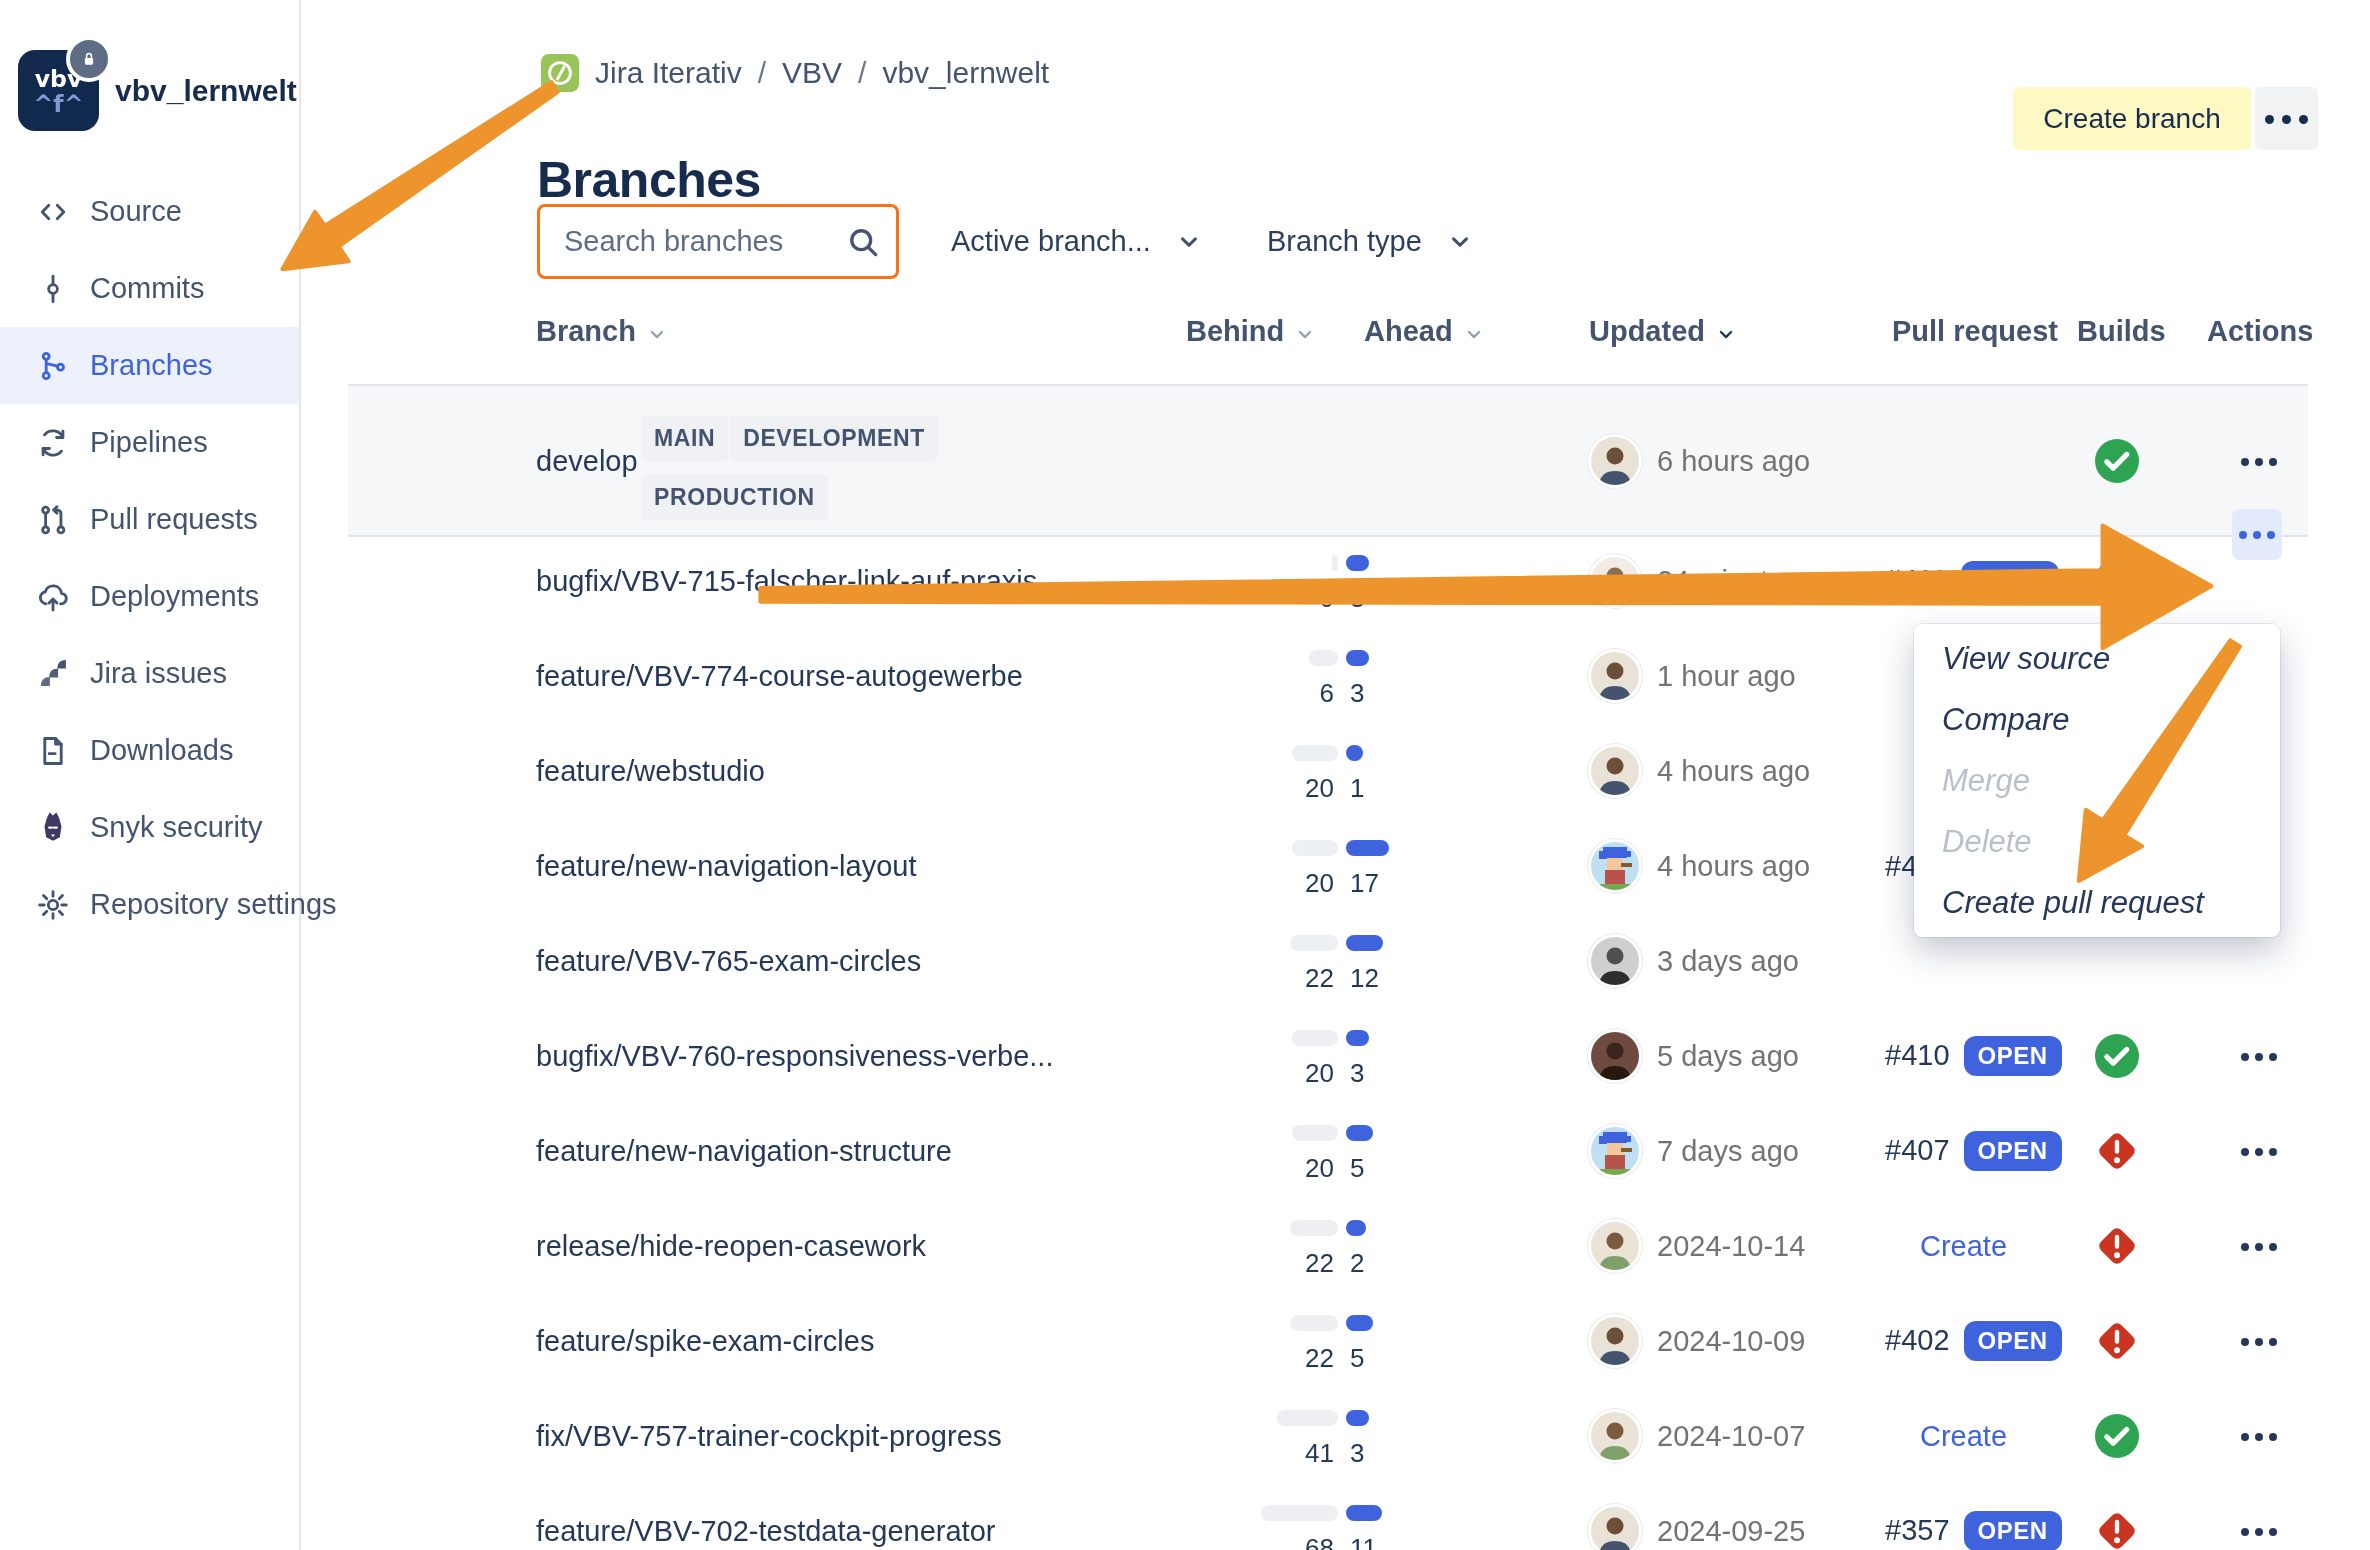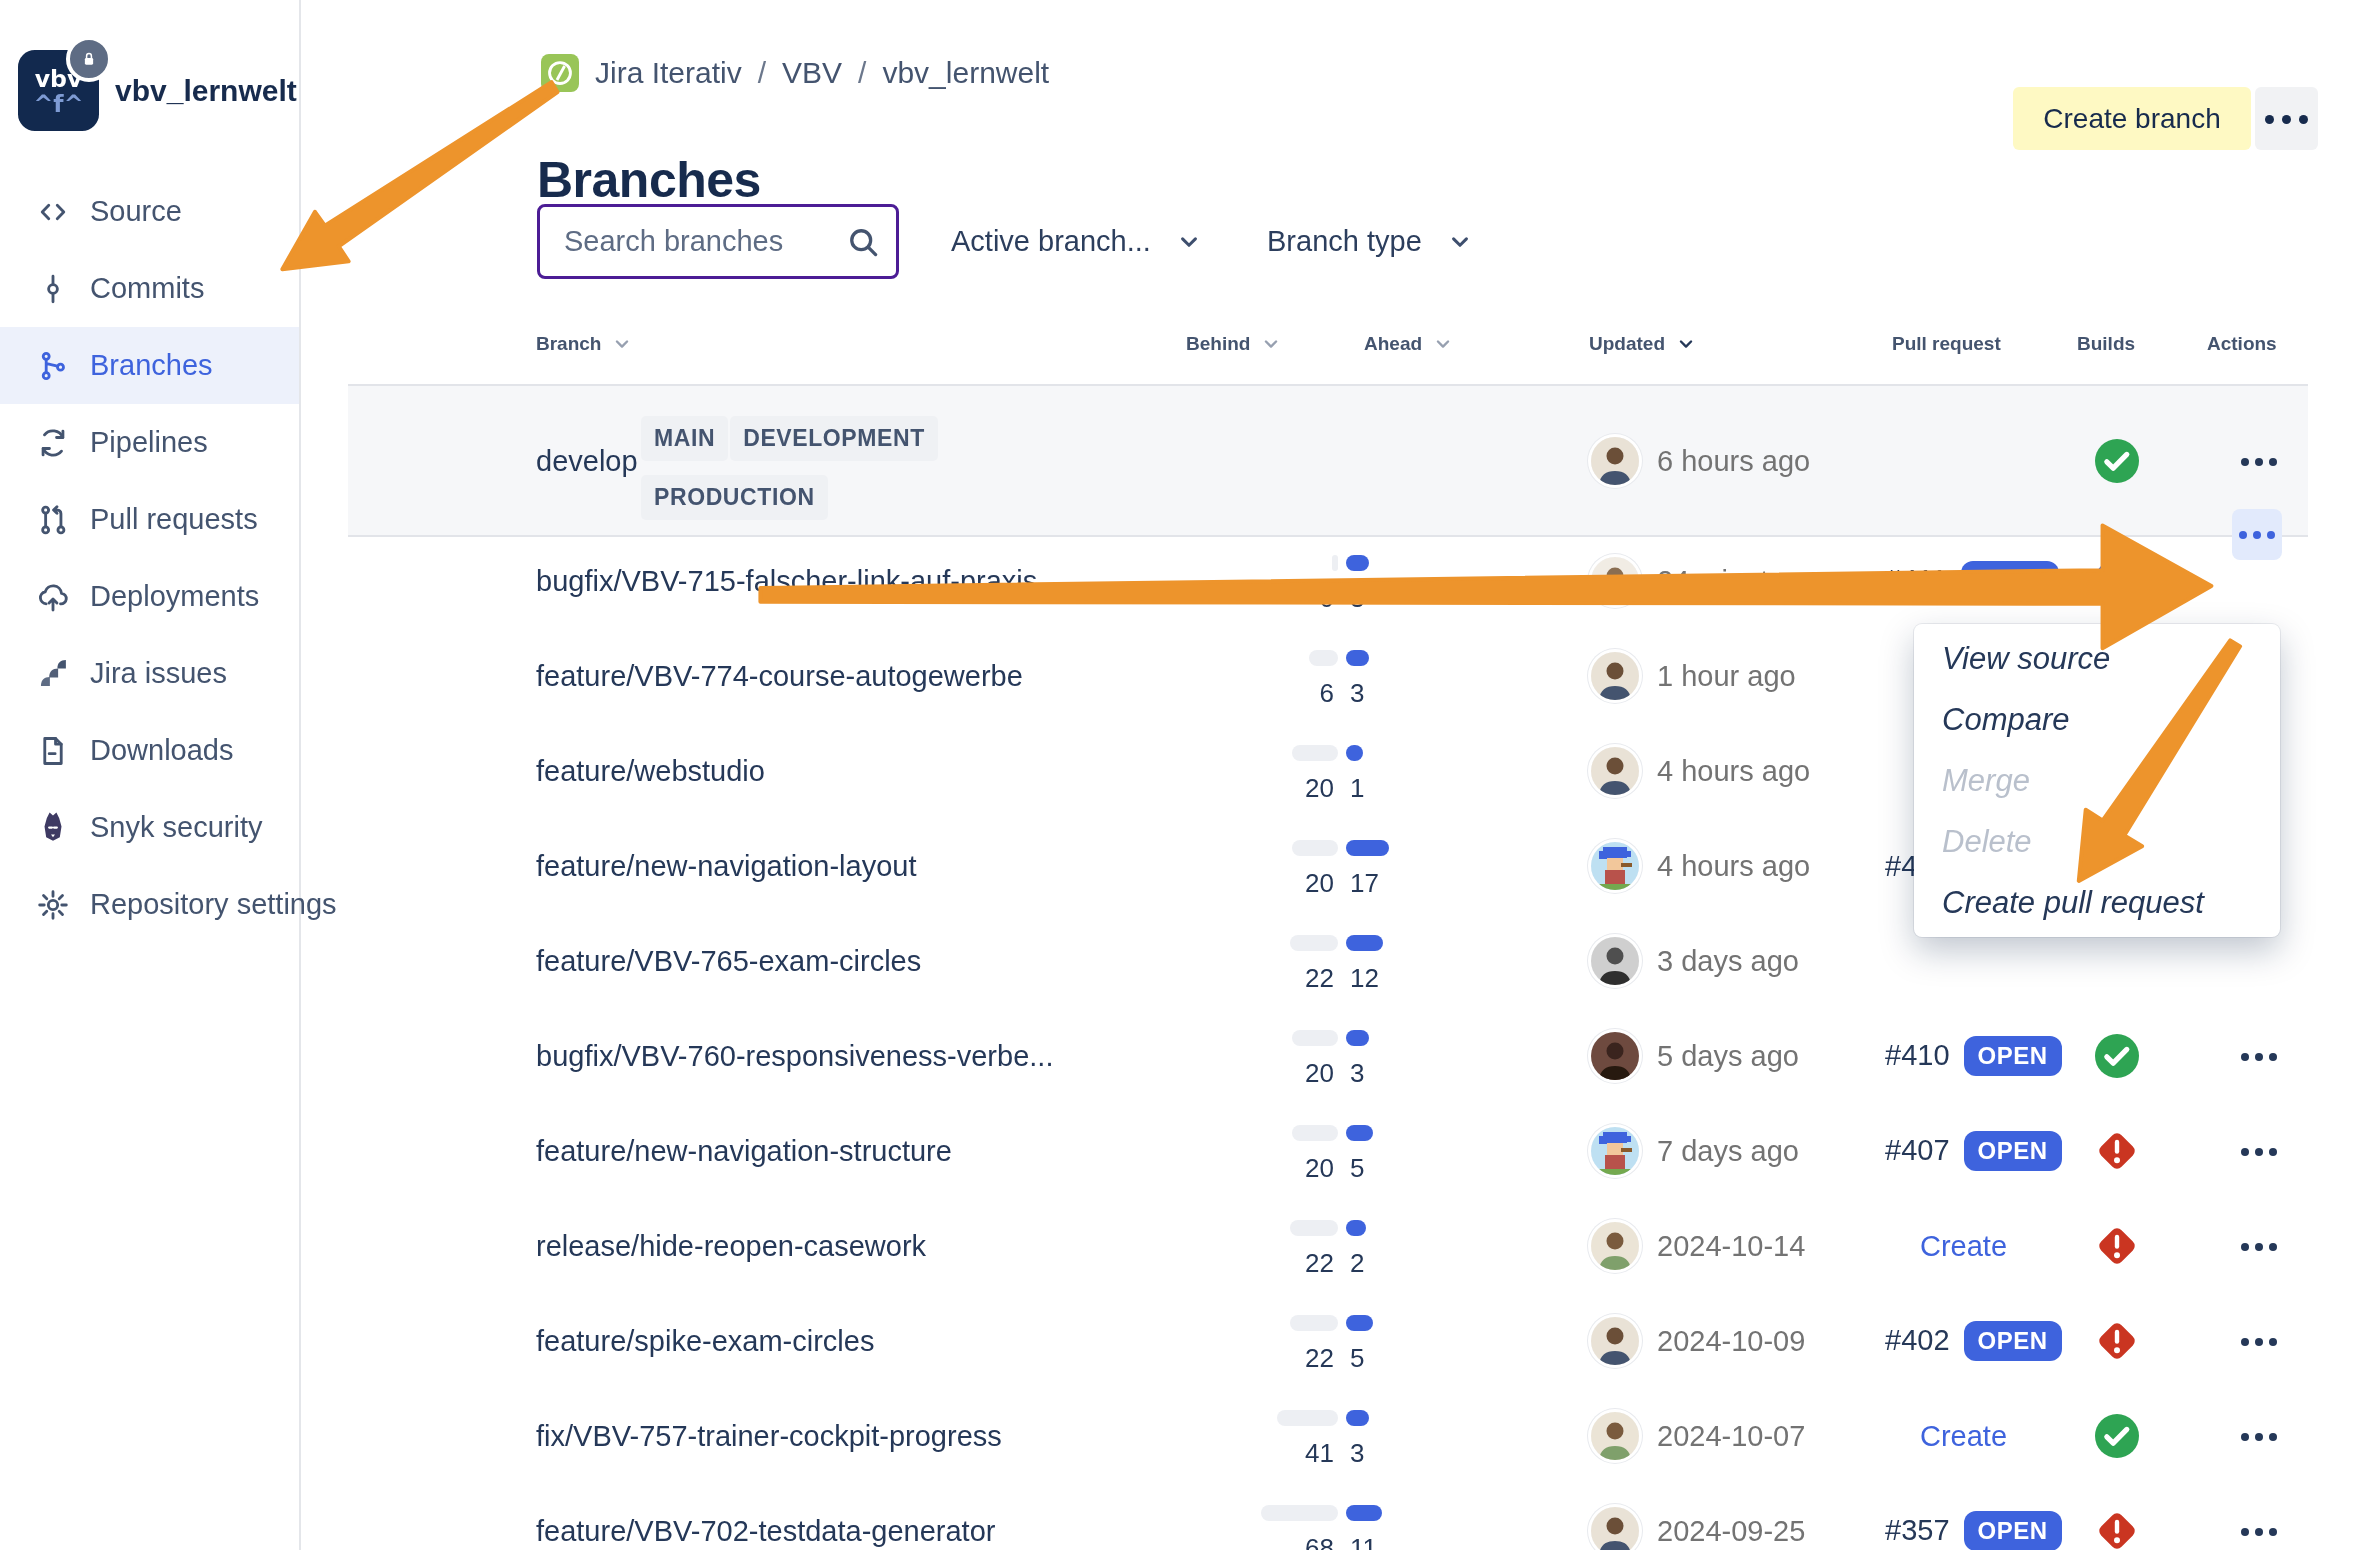--- a/index.html
+++ b/index.html
@@ -26,32 +26,32 @@
   .bc-link{cursor:pointer;}
   .bc-sep{color:#6B778C;}
   #page-title{position:absolute;left:537px;top:117px;font-size:50px;font-weight:700;color:#172B4D;letter-spacing:-0.5px;}
   #create-branch-btn{position:absolute;left:2013px;top:87px;width:238px;height:63px;border-radius:6px;background:#fef9c3;
      display:flex;align-items:center;justify-content:center;font-size:28px;font-weight:500;color:#172B4D;cursor:pointer;}
   #more-options-btn{position:absolute;left:2255px;top:87px;width:63px;height:63px;border-radius:6px;background:#F1F2F4;
      display:flex;align-items:center;justify-content:center;cursor:pointer;color:#172B4D;}
   .dots i{width:9px;height:9px;border-radius:50%;background:currentColor;display:inline-block;margin:0 4px;}
   
   #search-box{position:absolute;left:537px;top:204px;width:362px;height:75px;}
-  #search-input{width:100%;height:100%;box-sizing:border-box;border:3px solid #4c1d95;border-radius:8px;
+  #search-input{width:100%;height:100%;box-sizing:border-box;border:3px solid #f97316;border-radius:8px;
      font-family:inherit;font-size:29px;color:#253858;padding:0 69px 0 24px;outline:none;background:#fff;}
   #search-input::placeholder{color:#5E6C84;}
   #search-box .icn{position:absolute;right:18px;top:20px;width:36px;height:36px;color:#44546F;}
   #search-box .icn svg{width:36px;height:36px;}
   .dd{position:absolute;top:212px;height:59px;display:flex;align-items:center;gap:24px;background:none;border:none;
       font-family:inherit;font-size:29px;font-weight:500;color:#2C3E5D;cursor:pointer;padding:0;}
   .dd .icn{width:28px;height:28px;color:#3E4F6E;}
   .dd .icn svg{width:28px;height:28px;}
   #dd-active{left:951px;} #dd-type{left:1267px;}
   
-  #thead{position:absolute;left:348px;top:313px;width:1960px;height:61px;font-size:19px;font-weight:600;color:#44546F;}
+  #thead{position:absolute;left:348px;top:300px;width:1960px;height:61px;font-size:29px;font-weight:600;color:#44546F;}
   .th{position:absolute;top:50%;transform:translateY(-50%);display:flex;align-items:center;gap:10px;white-space:nowrap;}
   .th .icn{width:22px;height:22px;color:#97A0B0;} .th .icn svg{width:22px;height:22px;}
   .th .icn.sorted{color:#253858;}
   #develop-row{position:absolute;left:348px;top:384px;width:1960px;height:149px;background:#F6F7F9;
      border-top:2px solid #E2E4E9;border-bottom:2px solid #E2E4E9;}
   #rows{position:absolute;left:348px;top:533px;width:1960px;}
   .row{position:relative;height:95px;}
   .bname{position:absolute;left:188px;top:50%;transform:translateY(-50%);font-size:29px;color:#253858;cursor:pointer;white-space:nowrap;}
   .badges{position:absolute;left:293px;top:30px;width:307px;display:flex;flex-wrap:wrap;gap:14px 2px;}
   .badge{background:#EFF1F4;border-radius:5px;padding:9px 13px;font-size:23px;font-weight:700;letter-spacing:0.6px;color:#44546F;white-space:nowrap;}

